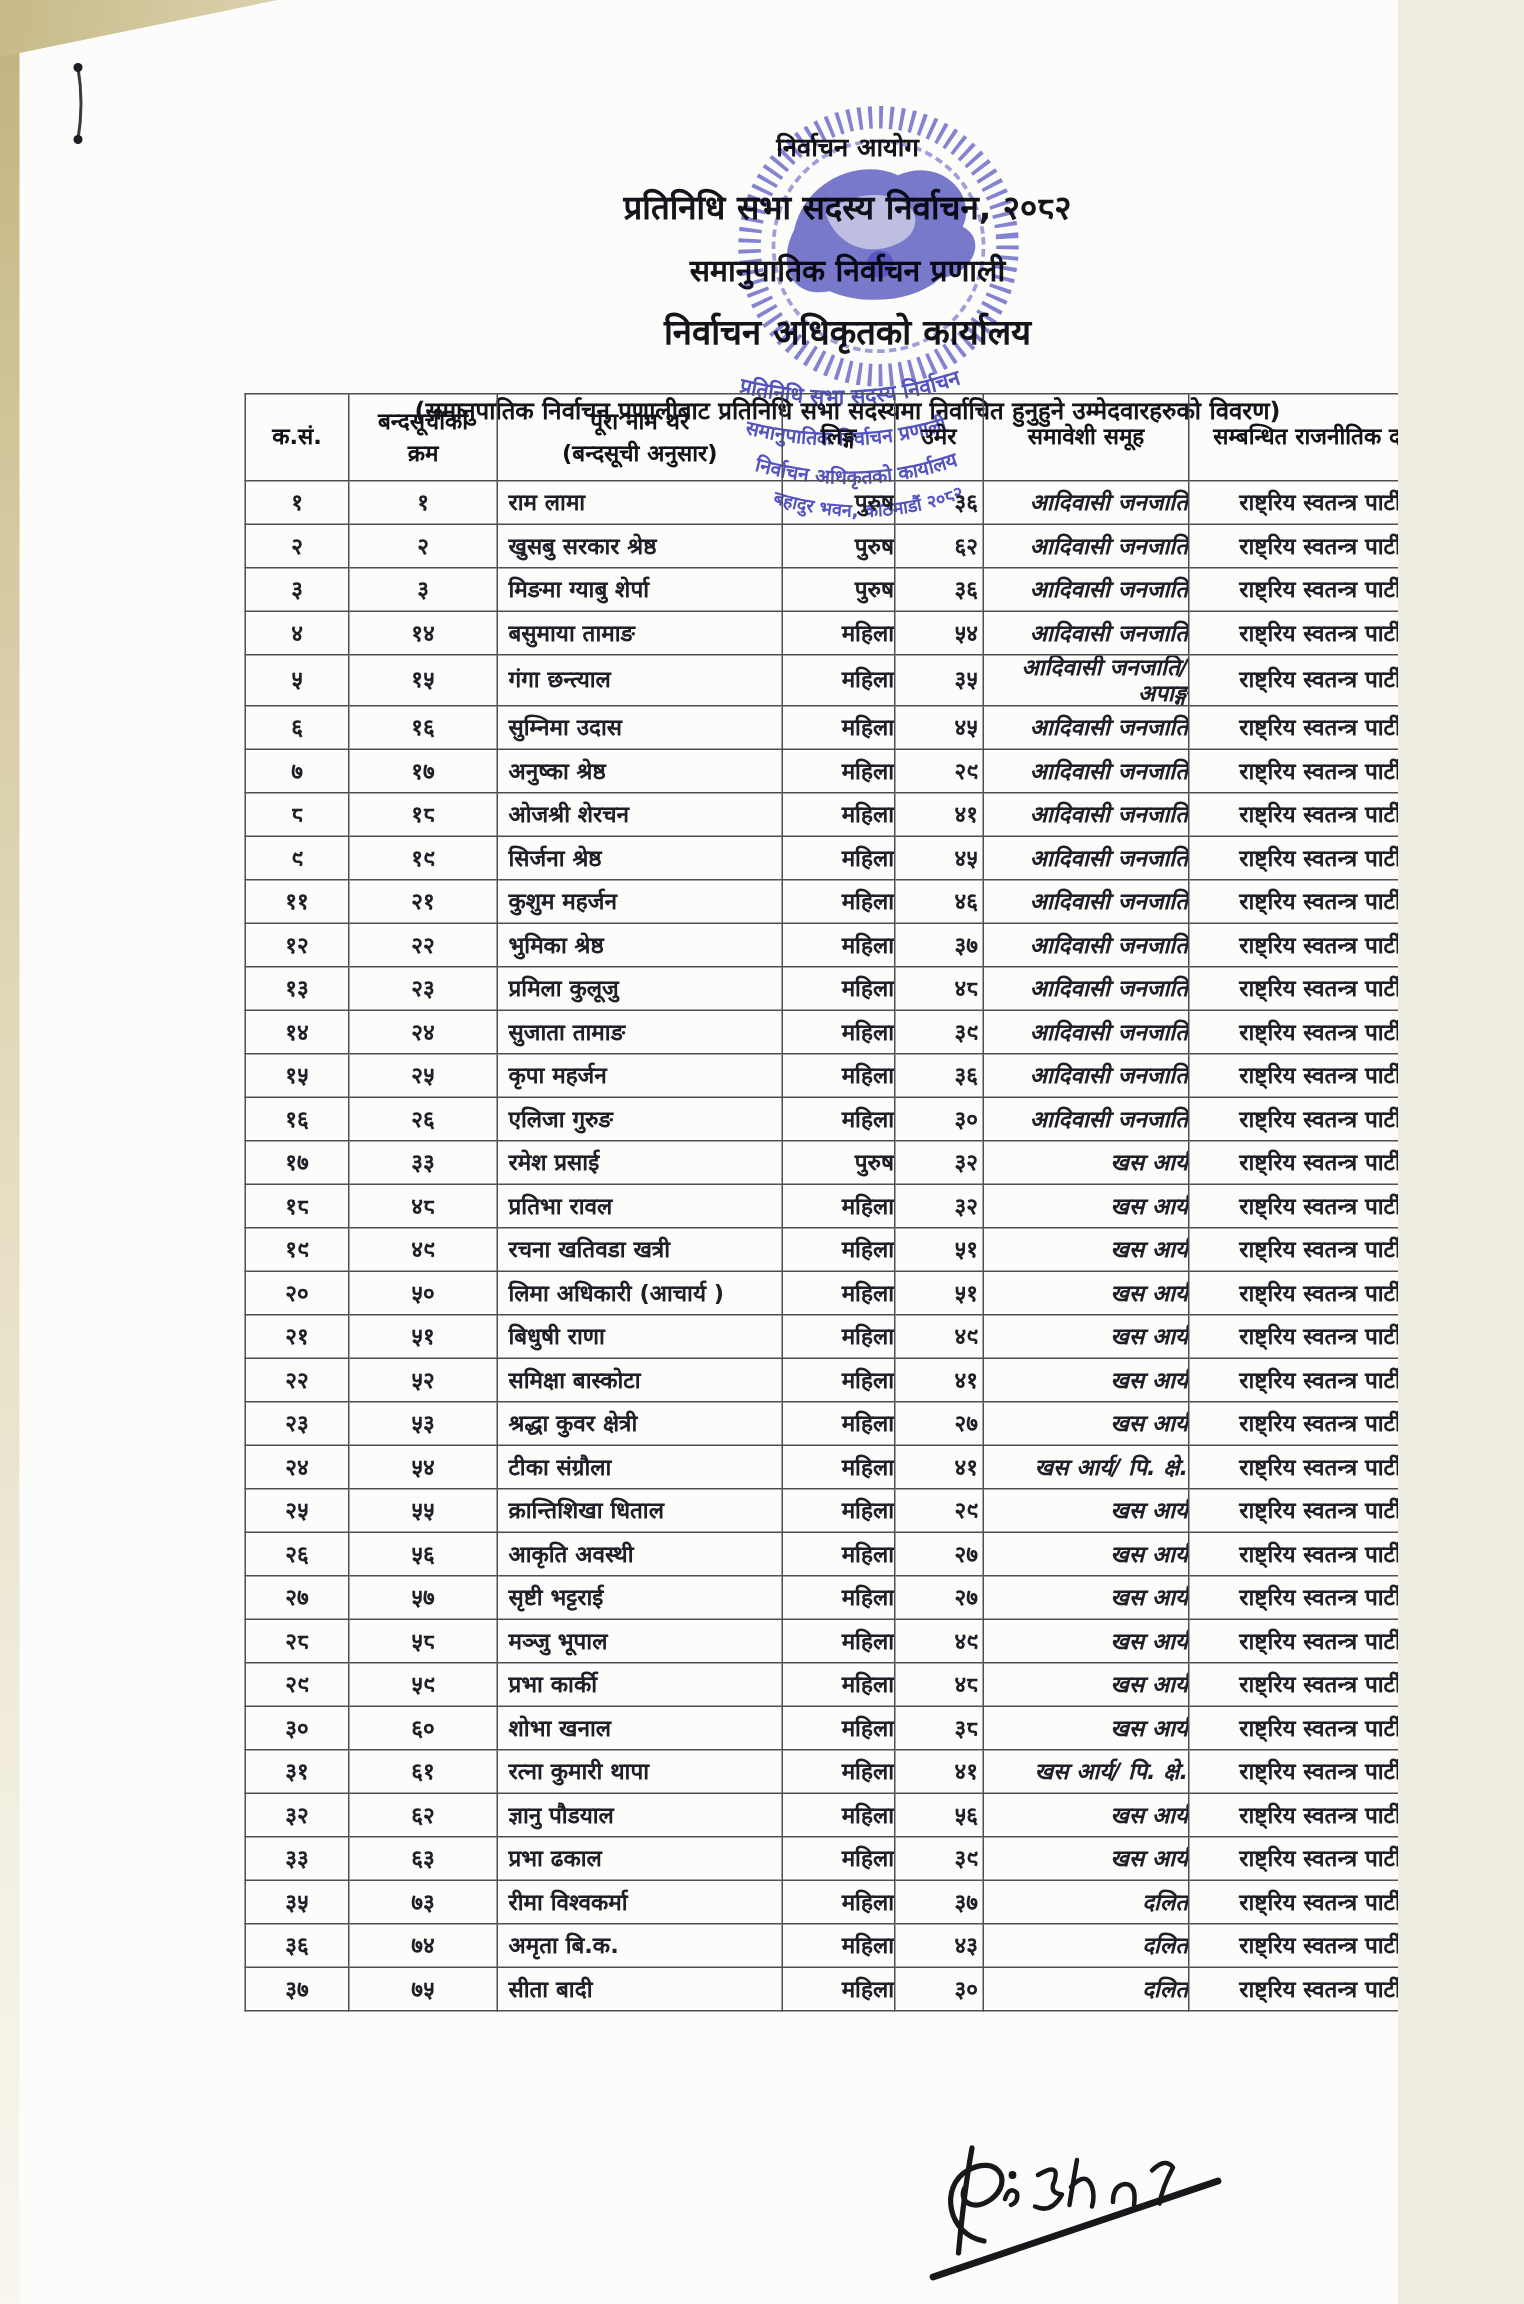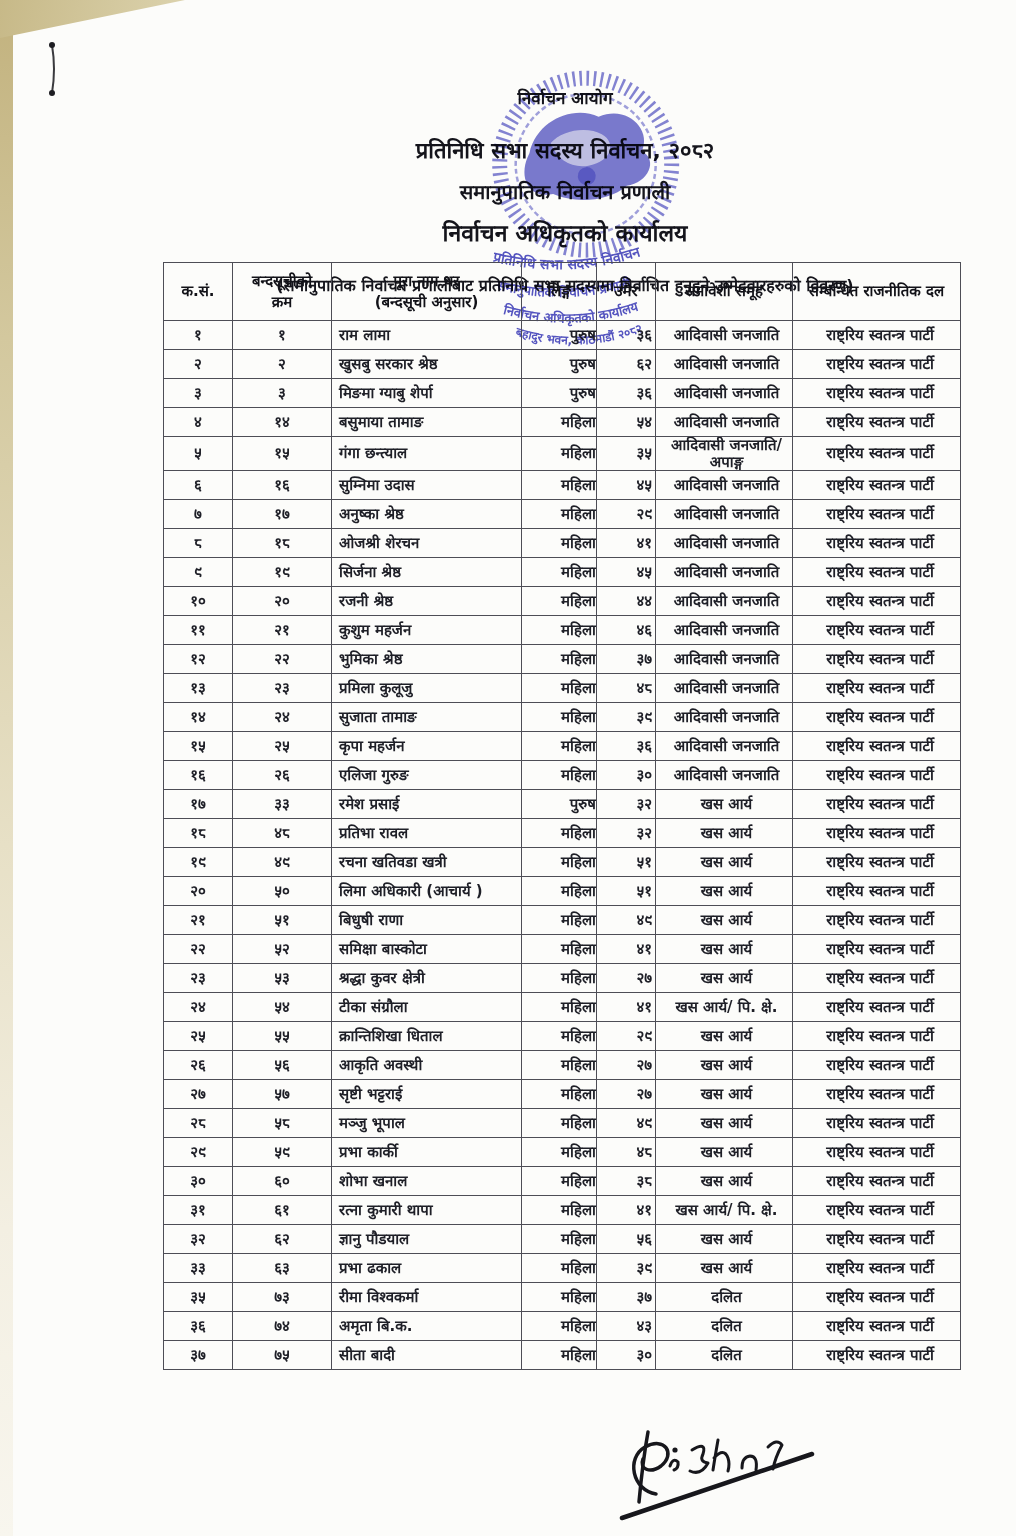--- a/index.html
+++ b/index.html
@@ -1,38 +1,38 @@
 <!DOCTYPE html>
 <html lang="ne"><head>
 <meta charset="utf-8">
 <style>
   * { margin:0; padding:0; box-sizing:border-box; }
   html,body { width:1016px; background:#efece1; }
   body { font-family:"DejaVu Sans","Liberation Sans",sans-serif; }
 
   .page {
-    position:relative; width:1016px; height:1536px; overflow:hidden;
+    position:relative; width:932px; height:1536px; overflow:hidden;
     background:#fcfcfa;
   }
   
   .scan-edge-left {
     position:absolute; left:0; top:0; width:13px; height:100%;
     background:linear-gradient(180deg,#c2b27e 0%,#d3c89e 22%,#e7e0c6 55%,#f3efe2 80%,#f8f6ee 100%);
   }
   .scan-corner-top {
     position:absolute; left:0; top:0; width:185px; height:38px;
     background:linear-gradient(100deg,#c7b988,#dcd3ae);
     clip-path:polygon(0 0,100% 0,0 100%);
   }
   .staple-mark { position:absolute; left:46px; top:40px; }
 
   
   .header { position:absolute; left:170px; top:86px; width:790px; text-align:center; color:#14141b; }
   .h-line1 { font-size:17px; font-weight:600; }
-  .h-line2 { font-size:22px; font-weight:700; margin-top:25px; }
+  .h-line2 { font-size:22px; font-weight:700; margin-top:13px; }
   .h-line3 { font-size:20px; font-weight:600; margin-top:14px; }
   .h-line4 { font-size:23px; font-weight:700; margin-top:11px; }
   .h-sub   { font-size:16px; font-weight:600; margin-top:26px; white-space:nowrap; }
 
   
   .stamp {
     position:absolute; left:436px; top:44px; width:306px; height:316px;
     transform:rotate(-5deg); opacity:.88; mix-blend-mode:multiply; pointer-events:none;
   }
   .stamp text { fill:#3d3dbb; font-weight:600; }
@@ -46,21 +46,21 @@
   .roster th, .roster td { border:1px solid #4d4d55; overflow:hidden; }
   .roster th {
     font-size:15px; font-weight:700; height:58px;
     white-space:pre-line; line-height:1.4; text-align:center; color:#121218;
   }
   .roster td { font-size:15px; font-weight:600; height:29px; line-height:1.1; }
   .roster td.c0, .roster td.c1 { text-align:center; }
   .roster td.c2 { text-align:left; padding-left:7px; }
   .roster td.c3 { text-align:right; padding-left:8px; }
   .roster td.c4 { text-align:right; padding-right:3px; }
-  .roster td.c5 { text-align:center; padding-left:5px; }
+  .roster td.c5 { text-align:right; padding-left:5px;font-style:italic; }
   .roster td.c6 { text-align:center; padding-left:7px; }
 
   .signature { position:absolute; left:612px; top:1414px; }
   .signature path { stroke:#17171c; fill:none; stroke-linecap:round; stroke-linejoin:round; }
 </style>
 </head>
 <body>
 
 <div class="page">
 
@@ -198,29 +198,20 @@
         <tr>
           <td class="c0">९</td>
           <td class="c1">१९</td>
           <td class="c2">सिर्जना श्रेष्ठ</td>
           <td class="c3">महिला</td>
           <td class="c4">४५</td>
           <td class="c5">आदिवासी जनजाति</td>
           <td class="c6">राष्ट्रिय स्वतन्त्र पार्टी</td>
         </tr>
         <tr>
-          <td class="c0">१०</td>
-          <td class="c1">२०</td>
-          <td class="c2">रजनी श्रेष्ठ</td>
-          <td class="c3">महिला</td>
-          <td class="c4">४४</td>
-          <td class="c5">आदिवासी जनजाति</td>
-          <td class="c6">राष्ट्रिय स्वतन्त्र पार्टी</td>
-        </tr>
-        <tr>
           <td class="c0">११</td>
           <td class="c1">२१</td>
           <td class="c2">कुशुम महर्जन</td>
           <td class="c3">महिला</td>
           <td class="c4">४६</td>
           <td class="c5">आदिवासी जनजाति</td>
           <td class="c6">राष्ट्रिय स्वतन्त्र पार्टी</td>
         </tr>
         <tr>
           <td class="c0">१२</td>

